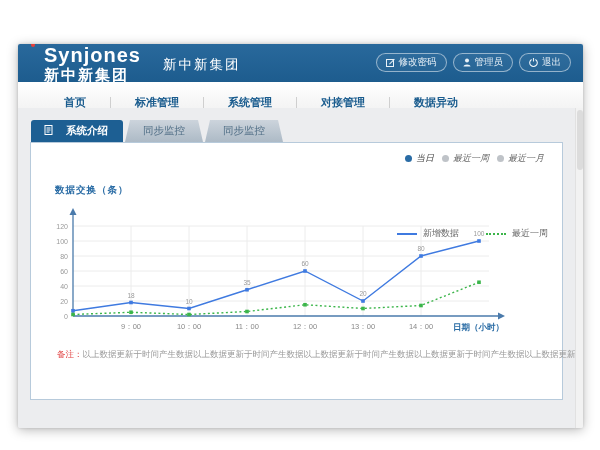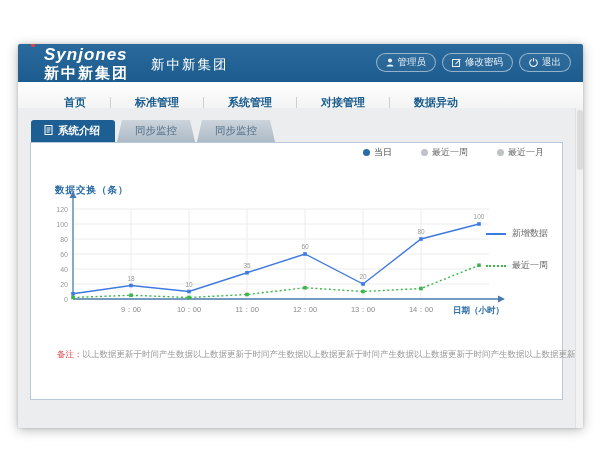--- a/index.html
+++ b/index.html
@@ -5,54 +5,54 @@
   * { margin:0; padding:0; box-sizing:border-box; }
   html,body { width:600px; height:450px; background:#ffffff; overflow:hidden;
               font-family:"Liberation Sans","DejaVu Sans",sans-serif; }
   .app-window { position:absolute; left:18px; top:44px; width:565px; height:384px;
                 background:#ecedef; box-shadow:0 2px 12px rgba(0,0,0,.28), 0 0 3px rgba(0,0,0,.15);
                 border-radius:2px; overflow:hidden; }
   
   .hdr { height:38px; background:linear-gradient(#29699c,#1d5c8e); display:flex; align-items:center;
          color:#fff; padding:0 10px 0 26px; position:relative; }
   .brand { display:flex; flex-direction:column; line-height:1; margin-right:22px; }
-  .brand-name { font-size:17px; font-weight:bold; letter-spacing:1px; position:relative; font-style:italic; }
+  .brand-name { font-size:20px; font-weight:bold; letter-spacing:1px; position:relative; }
   .brand-dot { position:absolute; width:4px; height:4px; border-radius:50%; background:#e8403a; top:-1px; left:13px; }
   .brand-sub { font-size:15px; font-weight:bold; letter-spacing:2px; margin-top:2px; }
   .app-title { font-size:13.5px; letter-spacing:2px; margin-top:4px; }
   .hdr-actions { position:absolute; right:12px; top:9px; display:flex; gap:6px; }
   .pill { display:flex; align-items:center; gap:4px; border:1px solid rgba(255,255,255,.5);
           border-radius:10px; padding:2px 9px; font-size:9.5px; color:#eaf2f8; cursor:pointer; background:rgba(255,255,255,.04); }
   .pill svg { display:block; }
   
   .nav { height:42px; background:linear-gradient(#ffffff,#ededed); border-bottom:1px solid #d9d9d9;
          display:flex; align-items:center; padding-left:22px; box-shadow:0 1px 2px rgba(0,0,0,.12); position:relative; }
   .nav-item { font-size:11px; font-weight:bold; color:#1a5c8e; padding:0 24px; cursor:pointer; }
   .nav-sep { width:1px; height:12px; background:#cfcfcf; }
   
   .content { position:absolute; top:64px; left:0; right:0; bottom:0; background:#ecedef; }
   .scrollbar { position:absolute; top:0; bottom:0; right:0; width:8px; background:#f2f2f2; border-left:1px solid #e1e1e1; }
   .scroll-thumb { position:absolute; top:2px; left:1px; width:6px; height:60px; border-radius:3px; background:#dcdcdc; }
   .tabs { display:flex; margin:13px 0 0 13px; height:21px; align-items:flex-end; }
-  .tab { font-size:10.5px; padding:4px 15px 4px 13px; display:flex; align-items:center; gap:5px; cursor:pointer;
+  .tab { font-size:10.5px; padding:4px 15px 4px 13px; display:flex; align-items:center; gap:13px; cursor:pointer;
          border-radius:3px 3px 0 0; }
   .tab.active { background:#1d5f93; color:#fff; font-weight:bold; }
   .tab.inactive { background:linear-gradient(#ccd4dc,#adbac6); color:#4f6d85; margin-left:2px;
                   clip-path:polygon(5px 0, calc(100% - 5px) 0, 100% 100%, 0 100%); padding:4px 18px; }
   .panel { position:absolute; left:12px; right:20px; top:34px; height:258px; background:#fff;
            border:1px solid #b7cadb; }
   
-  .filters { position:absolute; top:3px; right:18px; display:flex; gap:29px; align-items:center; }
+  .filters { position:absolute; top:9px; right:18px; display:flex; gap:8px; align-items:center;font-style:italic; }
   .filter-opt { display:flex; align-items:center; gap:4px; font-size:9px; color:#666; cursor:pointer; }
   .radio-dot { width:7px; height:7px; border-radius:50%; background:#bfc3c8; }
   .filter-opt.selected .radio-dot { background:#2a6ca5; }
   .filter-opt.selected { color:#444; }
   .ylabel { position:absolute; top:41px; left:24px; font-size:9.5px; font-weight:bold; color:#2a6ca5; letter-spacing:1px; }
-  .chart-wrap { position:absolute; left:10px; top:44px; }
-  .legend { position:absolute; right:14px; top:84px; display:flex; flex-direction:column; gap:19px; z-index:2; }
+  .chart-wrap { position:absolute; left:10px; top:61px; }
+  .legend { position:absolute; right:14px; top:84px; display:flex; flex-direction:row; gap:27px; z-index:2; }
   .legend-row { display:flex; align-items:center; gap:6px; cursor:pointer; }
   .legend-swatch { width:20px; height:0; border-top:2px solid #3f7ae0; }
   .legend-swatch.dotted { border-top-style:dotted; border-top-color:#3bb54a; }
   .legend-label { font-size:9px; color:#666; }
   .note { position:absolute; left:26px; right:14px; top:206px; font-size:8.5px; color:#9a9a9a; white-space:nowrap; }
   .note-label { color:#e03c3c; }
 </style>
 </head>
 <body>
 
@@ -61,35 +61,35 @@
   <div class="hdr">
     <div class="brand">
       <span class="brand-name">Synjones</span>
       <span class="brand-dot"></span>
       <span class="brand-sub">新中新集团</span>
     </div>
     <div class="app-title">新中新集团</div>
     <div class="hdr-actions">
       <div class="pill">
         <span>
+            <svg width="9" height="9" viewBox="0 0 9 9">
+              <rect x="0.5" y="1.5" width="7" height="7" fill="none" stroke="#eaf2f8" stroke-width="1"></rect>
+              <path d="M3 6 L8 0.8 L8.8 1.6 L3.8 6.6 Z" fill="#eaf2f8"></path>
+            </svg>
+          </span>
+        <span>修改密码</span>
+      </div>
+      <div class="pill">
+        <span>
             <svg width="8" height="9" viewBox="0 0 8 9">
               <circle cx="4" cy="2.4" r="2" fill="#eaf2f8"></circle>
               <path d="M0.5 8.5 C0.5 5.8 7.5 5.8 7.5 8.5 Z" fill="#eaf2f8"></path>
             </svg>
           </span>
         <span>管理员</span>
-      </div>
-      <div class="pill">
-        <span>
-            <svg width="9" height="9" viewBox="0 0 9 9">
-              <rect x="0.5" y="1.5" width="7" height="7" fill="none" stroke="#eaf2f8" stroke-width="1"></rect>
-              <path d="M3 6 L8 0.8 L8.8 1.6 L3.8 6.6 Z" fill="#eaf2f8"></path>
-            </svg>
-          </span>
-        <span>修改密码</span>
       </div>
       <div class="pill">
         <span>
             <svg width="9" height="9" viewBox="0 0 9 9">
               <path d="M2.6 1.4 A3.8 3.8 0 1 0 6.4 1.4" fill="none" stroke="#eaf2f8" stroke-width="1.1"></path>
               <line x1="4.5" y1="0" x2="4.5" y2="3.6" stroke="#eaf2f8" stroke-width="1.1"></line>
             </svg>
           </span>
         <span>退出</span>
       </div>

